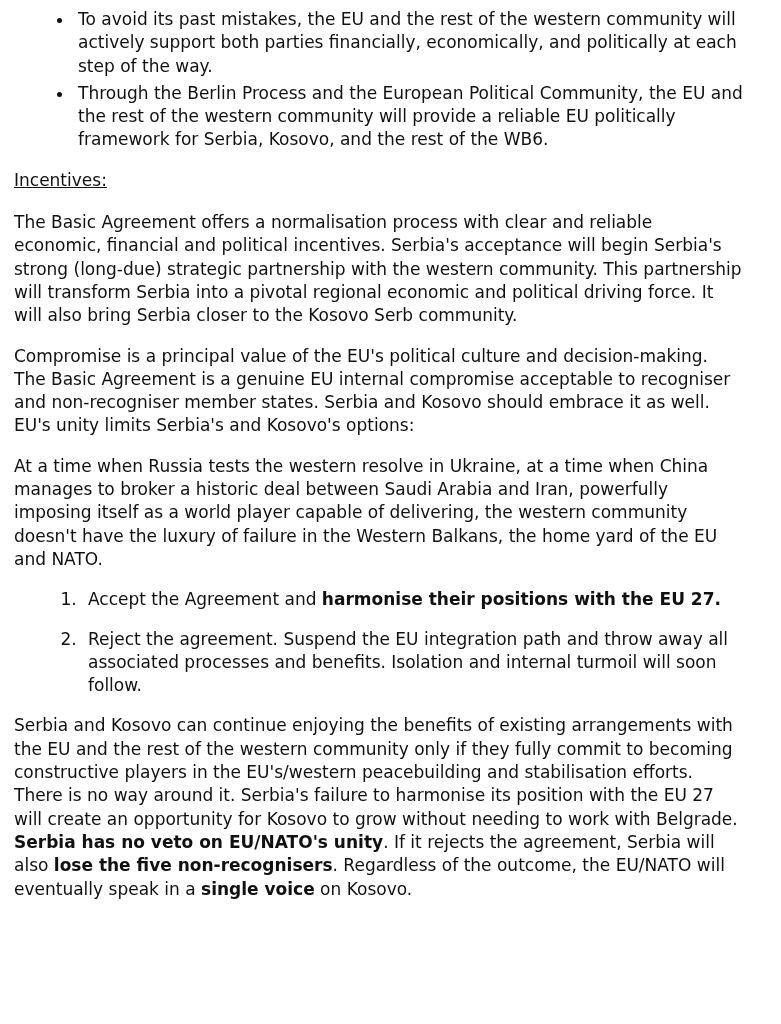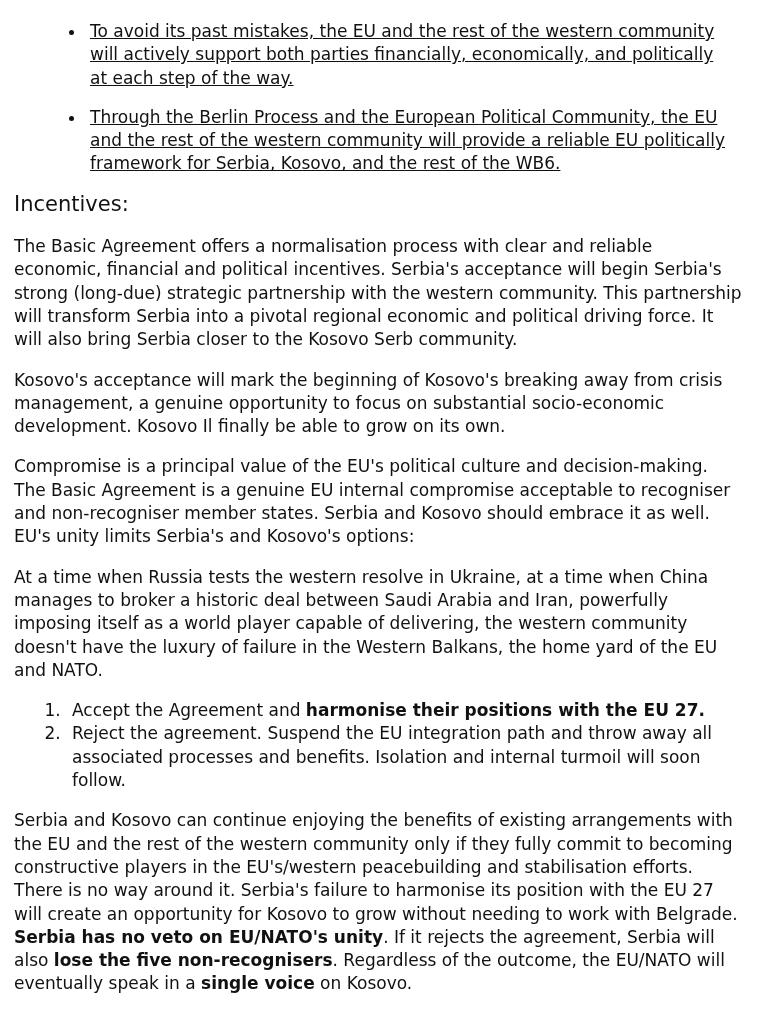--- a/index.html
+++ b/index.html
@@ -23,36 +23,36 @@
   }
   p {
     margin: 0 8px 17px 0;
   }
   ul.bullets {
     margin: 0 0 17px 0;
     padding-left: 56px;
     list-style-type: disc;
   }
   ul.bullets li {
-    margin: 16px;
+    margin: 4px;
     padding-left: 4px;
-    text-decoration: underline;
   }
   ol.options {
     margin: 0 0 17px 0;
     padding-left: 52px;
   }
   ol.options li {
-    margin: 0;
+    margin: 16px;
     padding-left: 6px;
   }
   h2.doc-heading {
-    font-size: 21px;
+    font-size: 17px;
     line-height: 23.3px;
     font-weight: normal;
+    text-decoration: underline;
     margin: 0 0 19px 0;
   }
   h2.doc-heading.bold {
     font-weight: 700;
   }
   strong { font-weight: 700; }
 </style>
 </head>
 <body>
 
@@ -60,21 +60,20 @@
 
   <ul class="bullets">
     <li>To avoid its past mistakes, the EU and the rest of the western community will actively support both parties financially, economically, and politically at each step of the way.</li>
     <li>Through the Berlin Process and the European Political Community, the EU and the rest of the western community will provide a reliable EU politically framework for Serbia, Kosovo, and the rest of the WB6.</li>
   </ul>
 
   <h2 class="doc-heading">Incentives:</h2>
 
   <p>The Basic Agreement offers a normalisation process with clear and reliable economic, financial and political incentives. Serbia's acceptance will begin Serbia's strong (long-due) strategic partnership with the western community. This partnership will transform Serbia into a pivotal regional economic and political driving force. It will also bring Serbia closer to the Kosovo Serb community.</p>
 
-  <p>Kosovo's acceptance will mark the beginning of Kosovo's breaking away from crisis management, a genuine opportunity to focus on substantial socio-economic development. Kosovo Il finally be able to grow on its own.</p>
 
 
   <p>Compromise is a principal value of the EU's political culture and decision-making. The Basic Agreement is a genuine EU internal compromise acceptable to recogniser and non-recogniser member states. Serbia and Kosovo should embrace it as well. EU's unity limits Serbia's and Kosovo's options:</p>
 
   <p>At a time when Russia tests the western resolve in Ukraine, at a time when China manages to broker a historic deal between Saudi Arabia and Iran, powerfully imposing itself as a world player capable of delivering, the western community doesn't have the luxury of failure in the Western Balkans, the home yard of the EU and NATO.</p>
 
   <ol class="options">
     <li><span>Accept the Agreement and </span><strong>harmonise their positions with the EU 27.</strong></li>
     <li><span>Reject the agreement. Suspend the EU integration path and throw away all associated processes and benefits. Isolation and internal turmoil will soon follow.</span></li>
   </ol>

